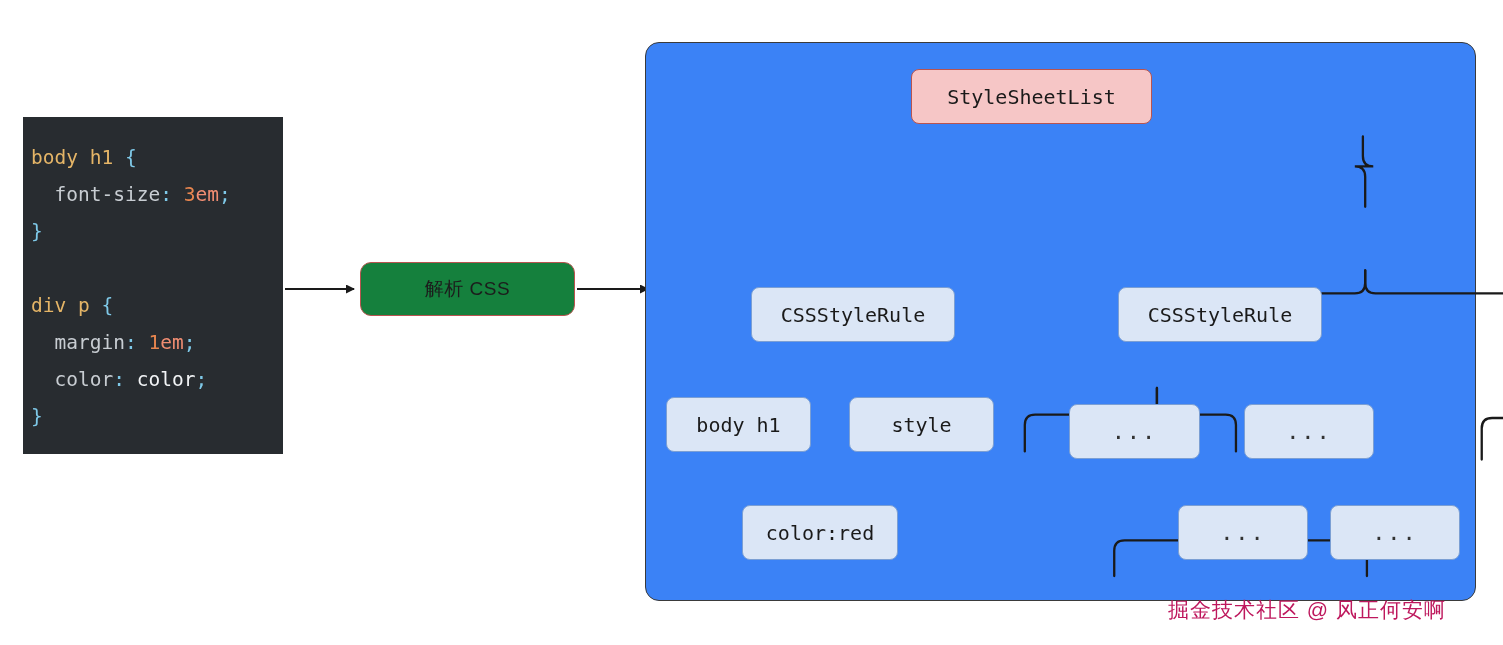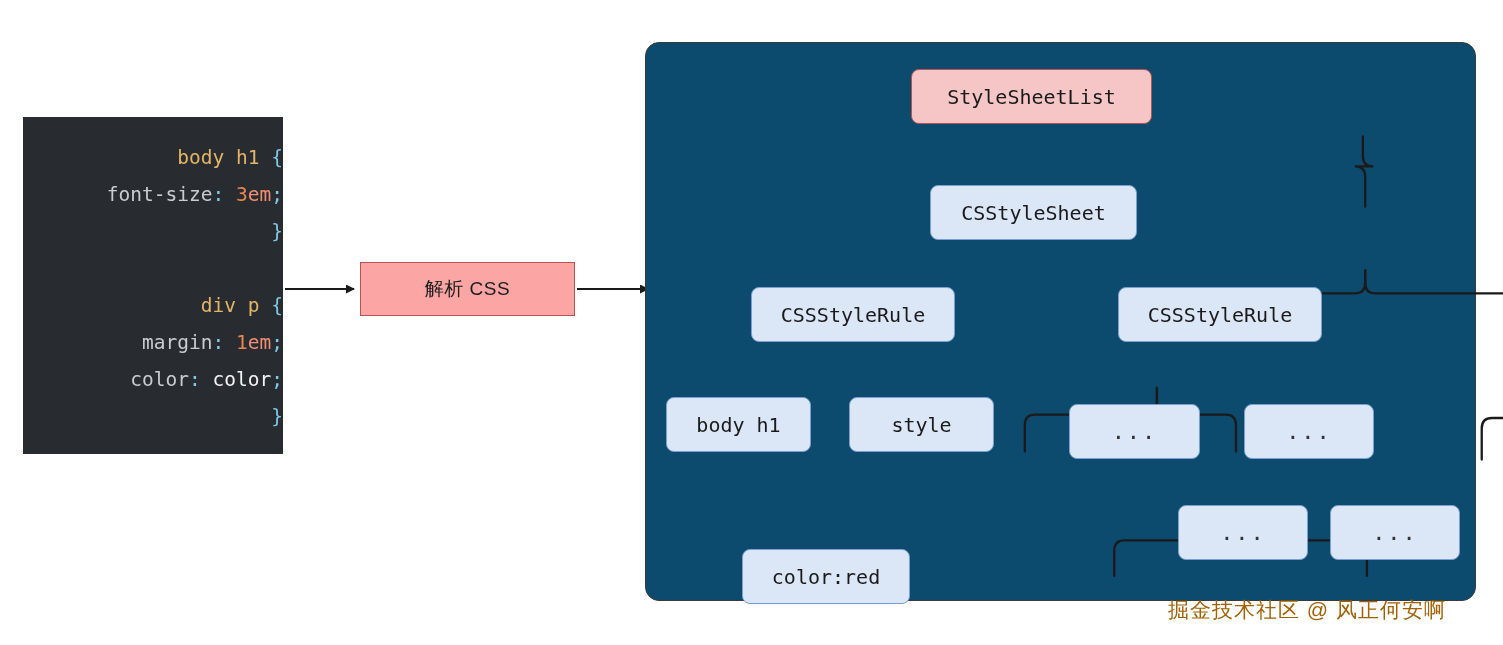--- a/index.html
+++ b/index.html
@@ -14,21 +14,20 @@
     font-family: "Liberation Sans", "DejaVu Sans", sans-serif;
   }
 
   
   #code-block {
     position: absolute;
     left: 23px; top: 117px;
     width: 260px; height: 337px;
     background: #282c30;
     padding: 22px 0 0 0;
-    text-align: right;
   }
   .code-line {
     font-family: "DejaVu Sans Mono", "Liberation Mono", monospace;
     font-size: 19.5px;
     line-height: 37px;
     white-space: pre;
     padding-left: 8px;
     color: #c8cdd2;
   }
   .tok-sel    { color: #e5b567; }
@@ -45,37 +44,37 @@
     position: absolute; left: 0; top: 0;
     width: 1503px; height: 645px;
     pointer-events: none;
   }
 
   
   #parse-css-box {
     position: absolute;
     left: 360px; top: 262px;
     width: 215px; height: 54px;
-    background: #fca5a5;
+    background: #15803d;
     border: 1.6px solid #b85450;
-    border-radius: 0;
+    border-radius: 11px;
     display: flex; align-items: center; justify-content: center;
     font-size: 19px;
     color: #1c1c1c;
     letter-spacing: 0.5px;
   }
 
   
   #tree-panel {
     position: absolute;
     left: 645px; top: 42px;
     width: 831px; height: 559px;
     border: 1.8px solid #3a3a3a;
     border-radius: 14px;
-    background: #0c4a6e;
+    background: #3b82f6;
   }
 
   .node {
     position: absolute;
     display: flex; align-items: center; justify-content: center;
     border-radius: 8px;
     font-family: "DejaVu Sans Mono", "Liberation Mono", monospace;
     font-size: 20px;
     color: #1a1a1a;
     background: #dbe6f6;
@@ -86,21 +85,21 @@
     background: #f6c6c6;
     border: 1.6px solid #b85450;
   }
   .node.ellipsis { font-size: 22px; letter-spacing: 2px; color: #333; }
 
   
   #watermark {
     position: absolute;
     left: 1168px; top: 596px;
     font-size: 21px;
-    color: #a16207;
+    color: #be185d;
     letter-spacing: 1px;
     white-space: nowrap;
   }
 </style>
 </head>
 <body>
 
 <div id="code-block">
     <div class="code-line"><span class="tok-sel">body h1</span><span> </span><span class="tok-brace">{</span></div>
     <div class="code-line"><span>  </span><span class="tok-prop">font-size</span><span class="tok-colon">:</span><span> </span><span class="tok-num">3</span><span class="tok-unit">em</span><span class="tok-semi">;</span></div>
@@ -136,42 +135,39 @@
       <path d="M 574 299 L 574 316 Q 574 325 565 325 L 497.5 325 Q 488.5 325 488.5 334 L 488.5 361" fill="none" stroke="#1a1a1a" stroke-width="2" stroke-linecap="round"></path>
       <path d="M 574 299 L 574 316 Q 574 325 583 325 L 654 325 Q 663 325 663 334 L 663 361" fill="none" stroke="#1a1a1a" stroke-width="2" stroke-linecap="round"></path>
       <path d="M 275.5 409 L 275.5 422 Q 275.5 431 266.5 431 L 179 431 Q 170 431 170 440 L 170 462" fill="none" stroke="#1a1a1a" stroke-width="2" stroke-linecap="round"></path>
       <path d="M 275.5 409 L 275.5 422 Q 275.5 431 284.5 431 L 380 431 Q 389 431 389 440 L 389 462" fill="none" stroke="#1a1a1a" stroke-width="2" stroke-linecap="round"></path>
       <path d="M 663 416 L 663 426 Q 663 435 654 435 L 606 435 Q 597 435 597 444 L 597 462" fill="none" stroke="#1a1a1a" stroke-width="2" stroke-linecap="round"></path>
       <path d="M 663 416 L 663 426 Q 663 435 672 435 L 740 435 Q 749 435 749 444 L 749 462" fill="none" stroke="#1a1a1a" stroke-width="2" stroke-linecap="round"></path>
     </svg>
 <div class="node root" style="left: 265px; top: 26px; width: 241px; height: 55px;">
       <span>StyleSheetList</span>
     </div>
-    <div class="node" style="left: 284px; top: 142px; width: 207px; height: 55px;">
-      <span>CSStyleSheet</span>
-    </div>
     <div class="node" style="left: 105px; top: 244px; width: 204px; height: 55px;">
       <span>CSSStyleRule</span>
     </div>
     <div class="node" style="left: 472px; top: 244px; width: 204px; height: 55px;">
       <span>CSSStyleRule</span>
     </div>
     <div class="node" style="left: 20px; top: 354px; width: 145px; height: 55px;">
       <span>body h1</span>
     </div>
     <div class="node" style="left: 203px; top: 354px; width: 145px; height: 55px;">
       <span>style</span>
     </div>
     <div class="node ellipsis" style="left: 423px; top: 361px; width: 131px; height: 55px;">
       <span>...</span>
     </div>
     <div class="node ellipsis" style="left: 598px; top: 361px; width: 130px; height: 55px;">
       <span>...</span>
     </div>
-    <div class="node" style="left: 96px; top: 462px; width: 168px; height: 55px; margin-top: 44px;">
+    <div class="node" style="left: 96px; top: 462px; width: 156px; height: 55px;">
       <span>color:red</span>
     </div>
     <div class="node ellipsis" style="left: 532px; top: 462px; width: 130px; height: 55px;">
       <span>...</span>
     </div>
     <div class="node ellipsis" style="left: 684px; top: 462px; width: 130px; height: 55px;">
       <span>...</span>
     </div>
   </div>
 

